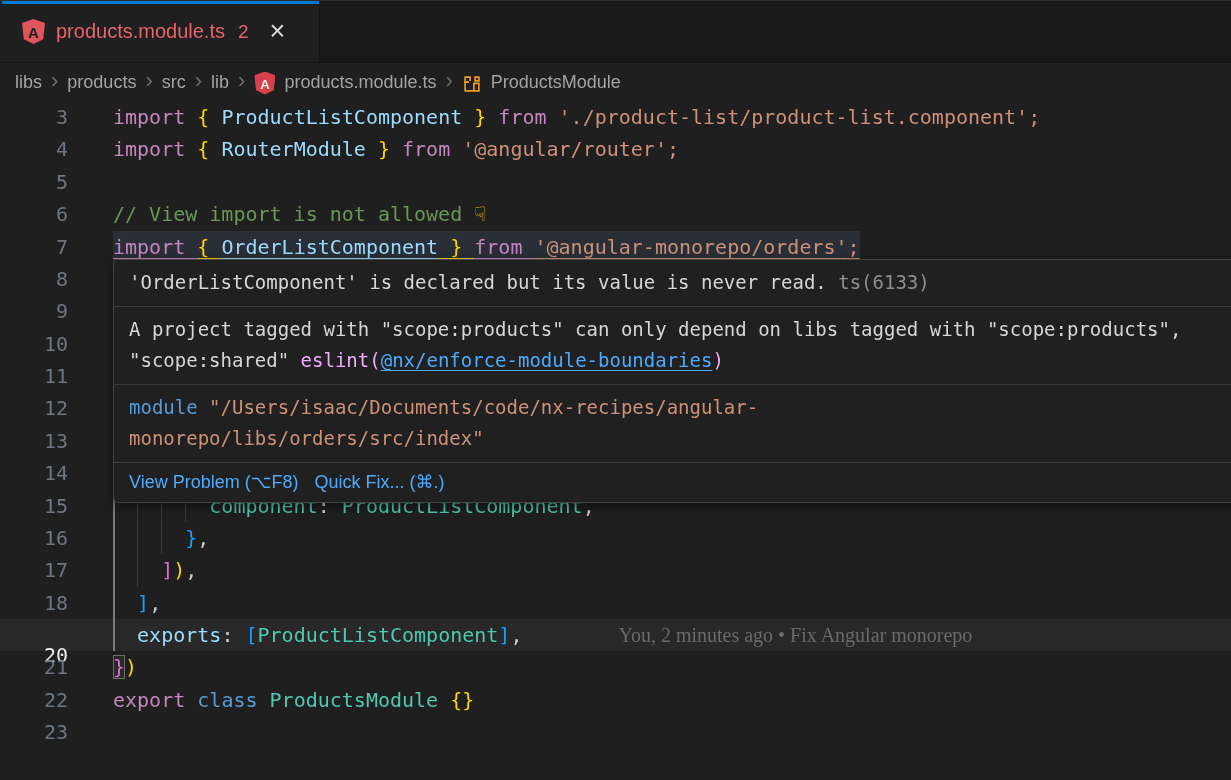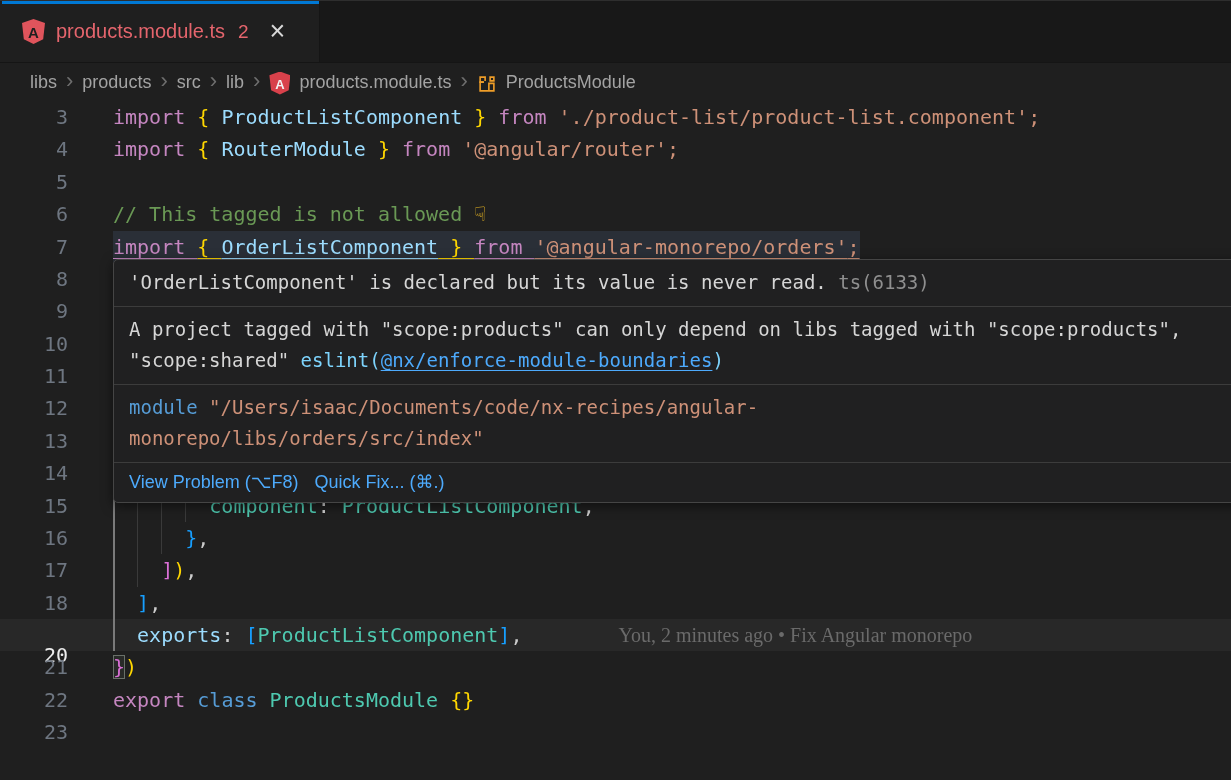--- a/index.html
+++ b/index.html
@@ -14,21 +14,21 @@
   .tab::before { content:""; position:absolute; top:0; left:2px; right:0; height:3px; background:#0078d4; }
   .ng-shield { width:23px; height:25px; clip-path:polygon(50% 0%,100% 16%,92% 81%,50% 100%,8% 81%,0% 16%); background:#e0545c; display:flex; align-items:center; justify-content:center; flex:0 0 auto; }
   .ng-shield span { color:#1f1f1f; font-weight:bold; font-size:15px; line-height:1; transform:translateY(1px); }
   .ng-shield.bc { width:21px; height:23px; background:#d8414b; }
   .ng-shield.bc span { color:#f3f3f3; font-size:13px; }
   .tab-title { color:#e5656d; font-size:20px; white-space:nowrap; }
   .tab-badge { color:#e5656d; font-size:19px; margin-left:2px; }
   .tab-close { color:#d8d8d8; font-size:27px; line-height:1; margin-left:10px; cursor:pointer; }
 
   
-  .breadcrumbs { height:38px; display:flex; align-items:center; padding-left:30px; gap:9px; background:#1f1f1f; font-size:18px; color:#a3a3a3; }
+  .breadcrumbs { height:38px; display:flex; align-items:center; padding-left:15px; gap:9px; background:#1f1f1f; font-size:18px; color:#a3a3a3; }
   .bc-sep { color:#6e6e6e; font-size:22px; line-height:1; transform:translateY(-1px); }
   .bc-item { white-space:nowrap; cursor:pointer; }
   .bc-icon { display:inline-flex; transform:translateY(1px); }
 
   
   .editor { position:relative; height:680px; font-family:"DejaVu Sans Mono","Liberation Mono",monospace; font-size:20px; }
   .code-line { display:flex; height:32.38px; line-height:32.38px; white-space:pre; }
   .code-line.line-active { background:rgba(255,255,255,0.045); }
   .ln { width:100px; flex:0 0 100px; text-align:right; padding-right:32px; color:#6e7681; user-select:none; }
   .line-active .ln { color:#ececec;margin-top:20px; }
@@ -52,21 +52,21 @@
   .pun { color:#cccccc; }
   .emoji { color:#e6b422; }
   .match { outline:1px solid #697069; outline-offset:-1px; background:rgba(110,120,110,0.12); }
   .blame { color:#6a6a6a; margin-left:96px;font-family:Liberation Serif, serif; }
 
   
   .hover { position:absolute; left:113px; top:158px; width:1212px; background:#202021; border:1px solid #454545; border-radius:5px; z-index:20; box-shadow:0 3px 12px rgba(0,0,0,0.5); font-family:"DejaVu Sans Mono","Liberation Mono",monospace; font-size:19px; line-height:31px; color:#d6d6d6; overflow:hidden; }
   .hover-row { padding:7px 15px 8px 15px; border-bottom:1px solid #3c3c3c; }
   .hover-row:last-child { border-bottom:none; }
   .diag-code { color:#8f8f8f; }
-  .diag-src { color:#7dd3fc; }
+  .diag-src { color:#f0abfc; }
   .diag-link { color:#4daafc; text-decoration:underline; text-underline-offset:3px; cursor:pointer; }
   .module-kw { color:#569cd6; }
   .module-path { color:#ce9178; }
   .module-wrap { max-width:665px; overflow-wrap:break-word; }
   .hover-actions { display:flex; gap:16px; padding:6px 15px; font-family:"Liberation Sans",sans-serif; font-size:18px; line-height:27px; }
   .hover-action { color:#4daafc; cursor:pointer; white-space:nowrap; }
 
   
   .class-icon { display:inline-flex; transform:translateY(2px); }
 </style>
@@ -107,21 +107,21 @@
       </svg>
     </span>
     <span class="bc-item">ProductsModule</span>
   </nav>
 
   <div class="editor">
     <div>
         <div class="code-line"><span class="ln">3</span><div class="code-content"><span class="stmt"><span class="tok kw">import </span><span class="tok gold">{ </span><span class="tok ent">ProductListComponent</span><span class="tok gold"> } </span><span class="tok kw">from </span><span class="tok str">'./product-list/product-list.component'</span><span class="tok str">;</span></span></div></div>
         <div class="code-line"><span class="ln">4</span><div class="code-content"><span class="stmt"><span class="tok kw">import </span><span class="tok gold">{ </span><span class="tok ent">RouterModule</span><span class="tok gold"> } </span><span class="tok kw">from </span><span class="tok str">'@angular/router'</span><span class="tok str">;</span></span></div></div>
         <div class="code-line"><span class="ln">5</span><div class="code-content"><span class="stmt"></span></div></div>
-        <div class="code-line"><span class="ln">6</span><div class="code-content"><span class="stmt"><span class="tok cmt">// This tagged is not allowed </span><span class="tok emoji">☟</span></span></div></div>
+        <div class="code-line"><span class="ln">6</span><div class="code-content"><span class="stmt"><span class="tok cmt">// View import is not allowed </span><span class="tok emoji">☟</span></span></div></div>
         <div class="code-line"><span class="ln">7</span><div class="code-content"><span class="stmt wavy hl"><span class="tok kw ul">import </span><span class="tok gold ul">{ </span><span class="tok ent ul">OrderListComponent</span><span class="tok gold ul"> } </span><span class="tok kw ul">from </span><span class="tok str ul">'@angular-monorepo/orders'</span><span class="tok str ul">;</span></span></div></div>
         <div class="code-line"><span class="ln">8</span><div class="code-content"><span class="stmt"></span></div></div>
         <div class="code-line"><span class="ln">9</span><div class="code-content"><span class="stmt"></span></div></div>
         <div class="code-line"><span class="ln">10</span><div class="code-content"><span class="stmt"></span></div></div>
         <div class="code-line"><span class="ln">11</span><div class="code-content"><span class="stmt"></span></div></div>
         <div class="code-line"><span class="ln">12</span><div class="code-content"><span class="stmt"></span></div></div>
         <div class="code-line"><span class="ln">13</span><div class="code-content"><span class="stmt"></span></div></div>
         <div class="code-line"><span class="ln">14</span><div class="code-content"><span class="stmt"></span></div></div>
         <div class="code-line"><span class="ln">15</span><div class="code-content"><span class="guide guide-active" style="left: 13px;"></span><span class="guide" style="left: 37.08px;"></span><span class="guide" style="left: 61.16px;"></span><span class="guide" style="left: 85.24px;"></span><span class="stmt"><span class="tok cls">        component</span><span class="tok pun">: </span><span class="tok cls">ProductListComponent</span><span class="tok pun">,</span></span></div></div>
         <div class="code-line"><span class="ln">16</span><div class="code-content"><span class="guide guide-active" style="left: 13px;"></span><span class="guide" style="left: 37.08px;"></span><span class="guide" style="left: 61.16px;"></span><span class="stmt"><span class="tok pun">      </span><span class="tok bblue">}</span><span class="tok pun">,</span></span></div></div>

